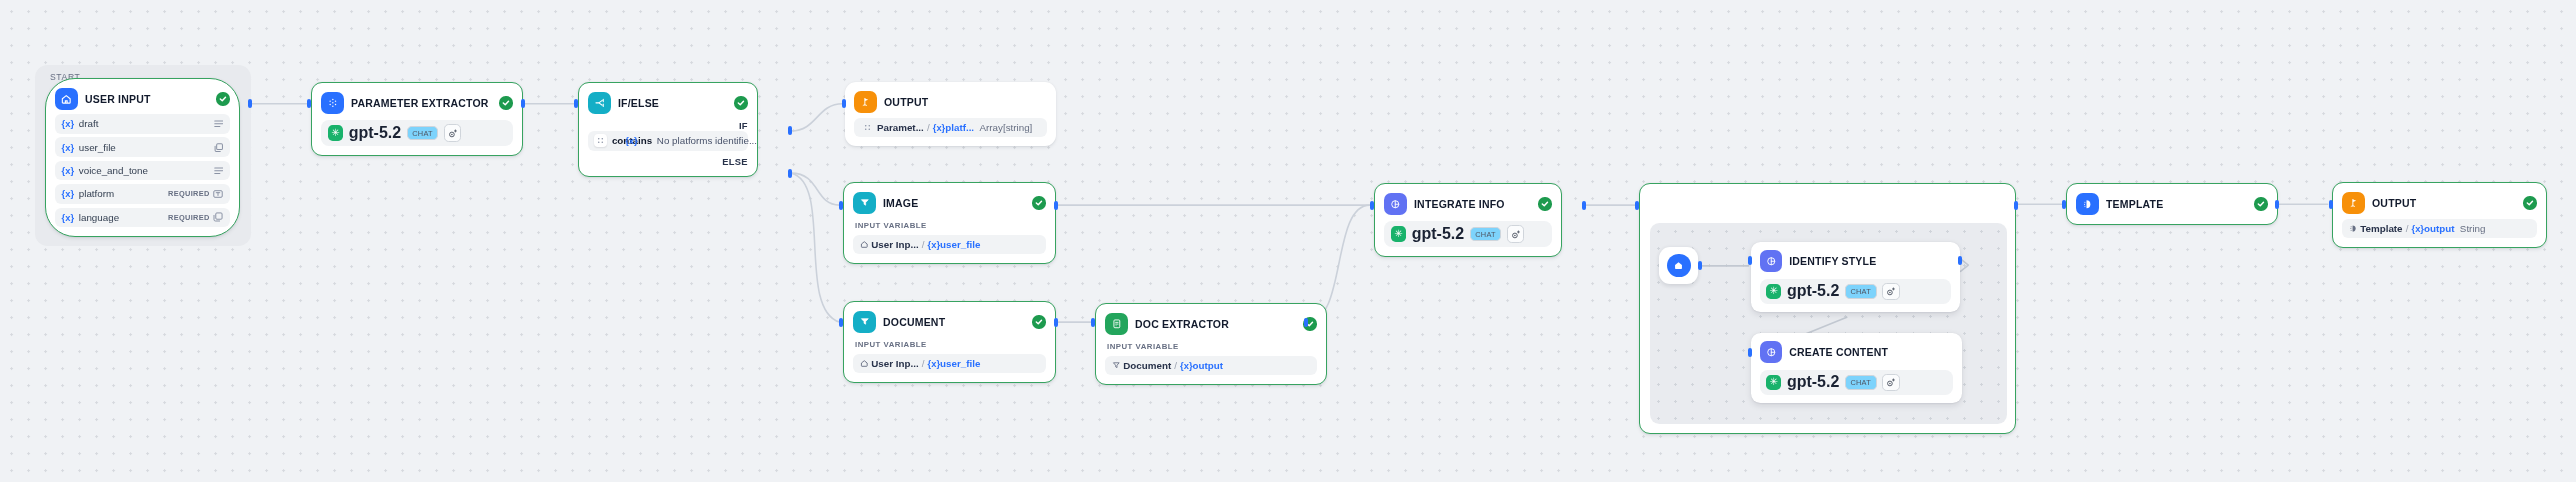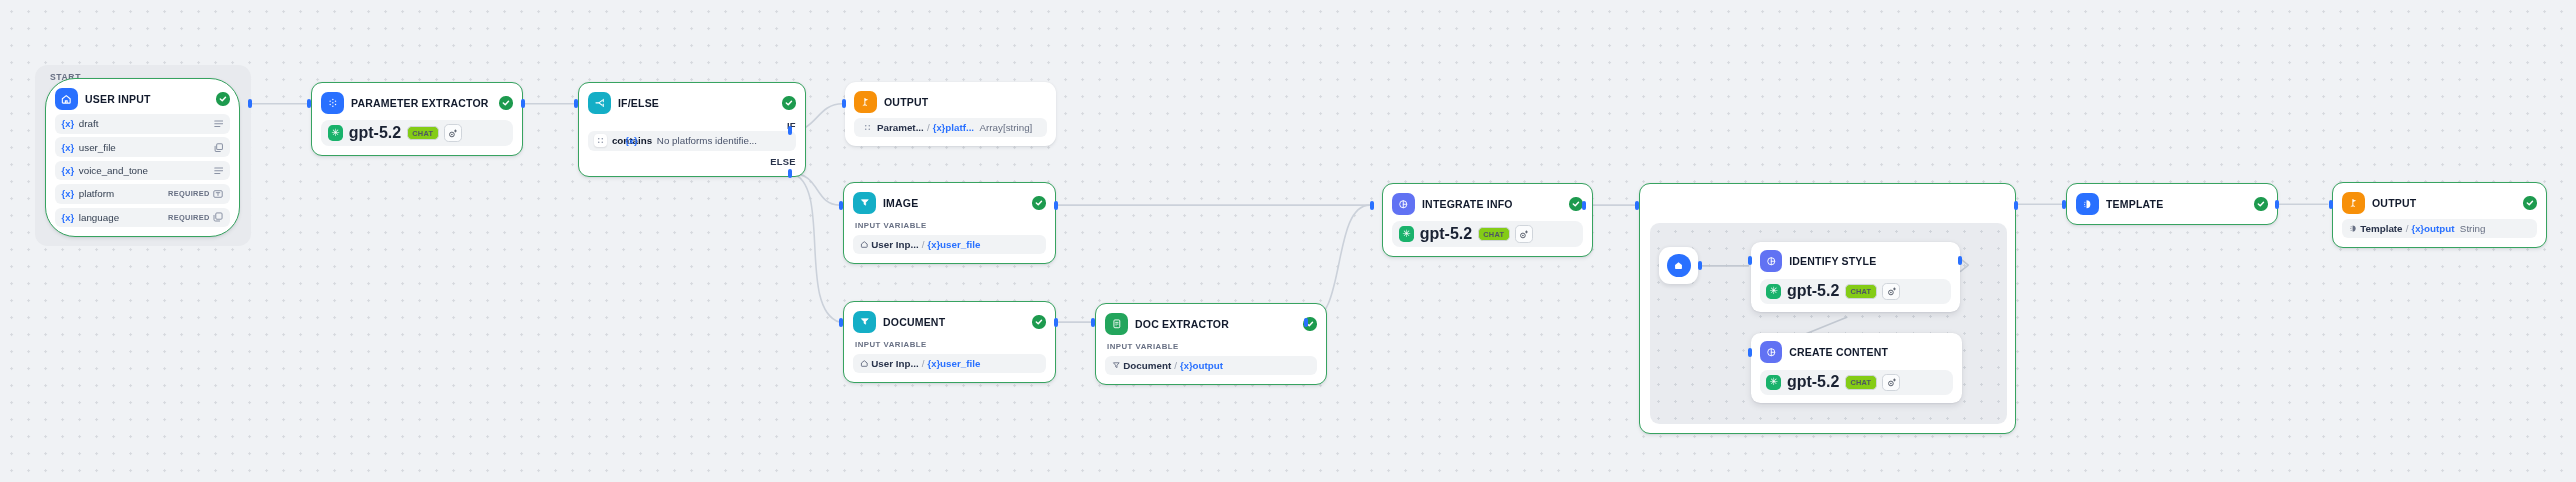--- a/index.html
+++ b/index.html
@@ -7,21 +7,21 @@
   .canvas{position:relative;width:2576px;height:482px;background-color:#f0f2f5;
     background-image:radial-gradient(circle,#d6d9de 1.1px,transparent 1.2px);
     background-size:17px 17px;background-position:3.1px 3.1px;}
   svg{display:block}
   
   .edges{position:absolute;left:0;top:0;z-index:1;pointer-events:none;}
   .edges path,.edges polyline{fill:none;stroke:#cbd1da;stroke-width:2;stroke-linecap:round;stroke-linejoin:round;}
   
   .start-group{position:absolute;left:35px;top:65px;width:216px;height:181px;
     background:#e8eaee;border-radius:12.5px;z-index:2;}
-  .start-group-label{position:absolute;left:15px;top:7px;font-size:8.6px;font-weight:700;
+  .start-group-label{position:absolute;left:15px;top:7px;font-size:8.6px;font-weight:400;
     color:#676f83;letter-spacing:0.6px;}
   
   .node{position:absolute;background:#fff;border-radius:11px;z-index:3;
     box-shadow:0 1.6px 3.9px rgba(16,24,40,.07),0 0.8px 1.6px rgba(16,24,40,.05);
     padding:8.6px 9.4px;box-sizing:border-box;}
   .node.executed{border:1.2px solid #37a360;}
   .title-row{display:flex;align-items:center;gap:7px;}
   .icon-badge{width:22.6px;height:22.6px;border-radius:7px;display:flex;align-items:center;
     justify-content:center;flex:0 0 22.6px;}
   .bg-blue{background:#2970ff}.bg-cyan{background:#14aec6}.bg-orange{background:#f79009}
@@ -39,22 +39,22 @@
     padding:3.1px 6.2px;margin-top:4.7px;font-size:9.8px;min-height:13.3px;}
   .chip .src{font-weight:700;color:#28324a;white-space:nowrap;}
   .chip .slash{color:#9aa1af;}
   .chip .var{color:#2970ff;font-weight:700;white-space:nowrap;}
   .chip .vtype{color:#676f83;margin-left:2.3px;white-space:nowrap;}
   .model-row{display:flex;align-items:center;gap:5.5px;background:#f1f3f5;border-radius:7.8px;
     padding:3.9px 6.2px;margin-top:6.2px;}
   .openai{width:15.6px;height:15.6px;border-radius:4.7px;background:#19b26b;color:#fff;
     display:flex;align-items:center;justify-content:center;font-size:10px;line-height:1;}
   .model-name{font-size:16px;font-weight:700;color:#1a2233;}
-  .pill{border:0.8px solid #d0d5db;border-radius:4.7px;background:#84cc16;color:#4e5563;
-    font-size:7.4px;font-weight:700;padding:1.6px 4.7px;letter-spacing:0.2px;}
+  .pill{border:0.8px solid #d0d5db;border-radius:4.7px;background:#7dd3fc;color:#4e5563;
+    font-size:7.4px;font-weight:400;padding:1.6px 4.7px;letter-spacing:0.2px;}
   .pill-icon{border:0.8px solid #d0d5db;border-radius:4.7px;background:#fbfcfd;width:15.6px;height:15.6px;
     display:flex;align-items:center;justify-content:center;}
   .branch-label{font-size:9.4px;font-weight:700;color:#28324a;text-align:right;margin-top:5.5px;letter-spacing:0.2px;}
   .cond-row{position:relative;display:flex;align-items:center;gap:4.7px;background:#f1f3f5;
     border-radius:6.2px;padding:3.1px 5.5px;margin-top:0;font-size:9.8px;min-height:14px;}
   .mini-chip{width:13.3px;height:13.3px;background:#fff;border-radius:3.9px;display:flex;
     align-items:center;justify-content:center;box-shadow:0 0.8px 1.6px rgba(16,24,40,.12);flex:0 0 13.3px;}
   .cond-op{font-weight:700;color:#121a2c;position:relative;}
   .cond-op .overlap{position:absolute;left:13.3px;top:0;}
   .cond-val{color:#49536b;white-space:nowrap;}
@@ -199,21 +199,21 @@
             <circle cx="5" cy="7" r="3" fill="none" stroke="#4e5563" stroke-width="1.2"></circle>
             <circle cx="5" cy="7" r="1" fill="#4e5563"></circle>
             <path d="M9.5 1.2v2.6M8.2 2.5h2.6" stroke="#4e5563" stroke-width="1.1" stroke-linecap="round"></path>
           </svg>
       </span>
     </div>
   </div>
   <span class="handle" style="left:307px;top:99px"></span>
   <span class="handle" style="left:521px;top:99px"></span>
 
-  <div class="node executed" style="left:578px;top:82px;width:228px;">
+  <div class="node executed" style="left:578px;top:82px;width:180px;">
     <div class="title-row">
       <span class="icon-badge bg-cyan">
         <svg width="11.7" height="11.7" viewBox="0 0 24 24">
             <path d="M4 12h6M10 12l7-5M10 12l7 5" fill="none" stroke="#fff" stroke-width="2.2" stroke-linecap="round" stroke-linejoin="round"></path>
             <path d="M19 4.5v5M19 14.5v5" stroke="#fff" stroke-width="2.2" stroke-linecap="round"></path>
           </svg>
       </span>
       <span class="node-title">IF/ELSE</span>
       <span class="check">
         <svg width="7.8" height="7.8" viewBox="0 0 12 12">
@@ -348,21 +348,21 @@
           <path d="M2 2.5h8l-3 3.4v3.3l-2-1.2V5.9Z" fill="none" stroke="#676f83" stroke-width="1.2" stroke-linejoin="round"></path>
         </svg>
       <span class="src">Document</span>
       <span class="slash">/</span>
       <span class="var"><span class="varx">{x}</span><span>output</span></span>
     </div>
   </div>
   <span class="handle" style="left:1091px;top:318px"></span>
   <span class="handle" style="left:1304px;top:318px"></span>
 
-  <div class="node executed" style="left:1374px;top:183px;width:211px;margin-left:8px;">
+  <div class="node executed" style="left:1374px;top:183px;width:188px;">
     <div class="title-row">
       <span class="icon-badge bg-indigo">
         <svg width="12.5" height="12.5" viewBox="0 0 24 24">
             <circle cx="12" cy="12" r="6.8" fill="none" stroke="#fff" stroke-width="1.8"></circle>
             <path d="M12 5.4v13.2M12 12h6.6" stroke="#fff" stroke-width="1.8" stroke-linecap="round"></path>
           </svg>
       </span>
       <span class="node-title">INTEGRATE INFO</span>
       <span class="check">
         <svg width="7.8" height="7.8" viewBox="0 0 12 12">

